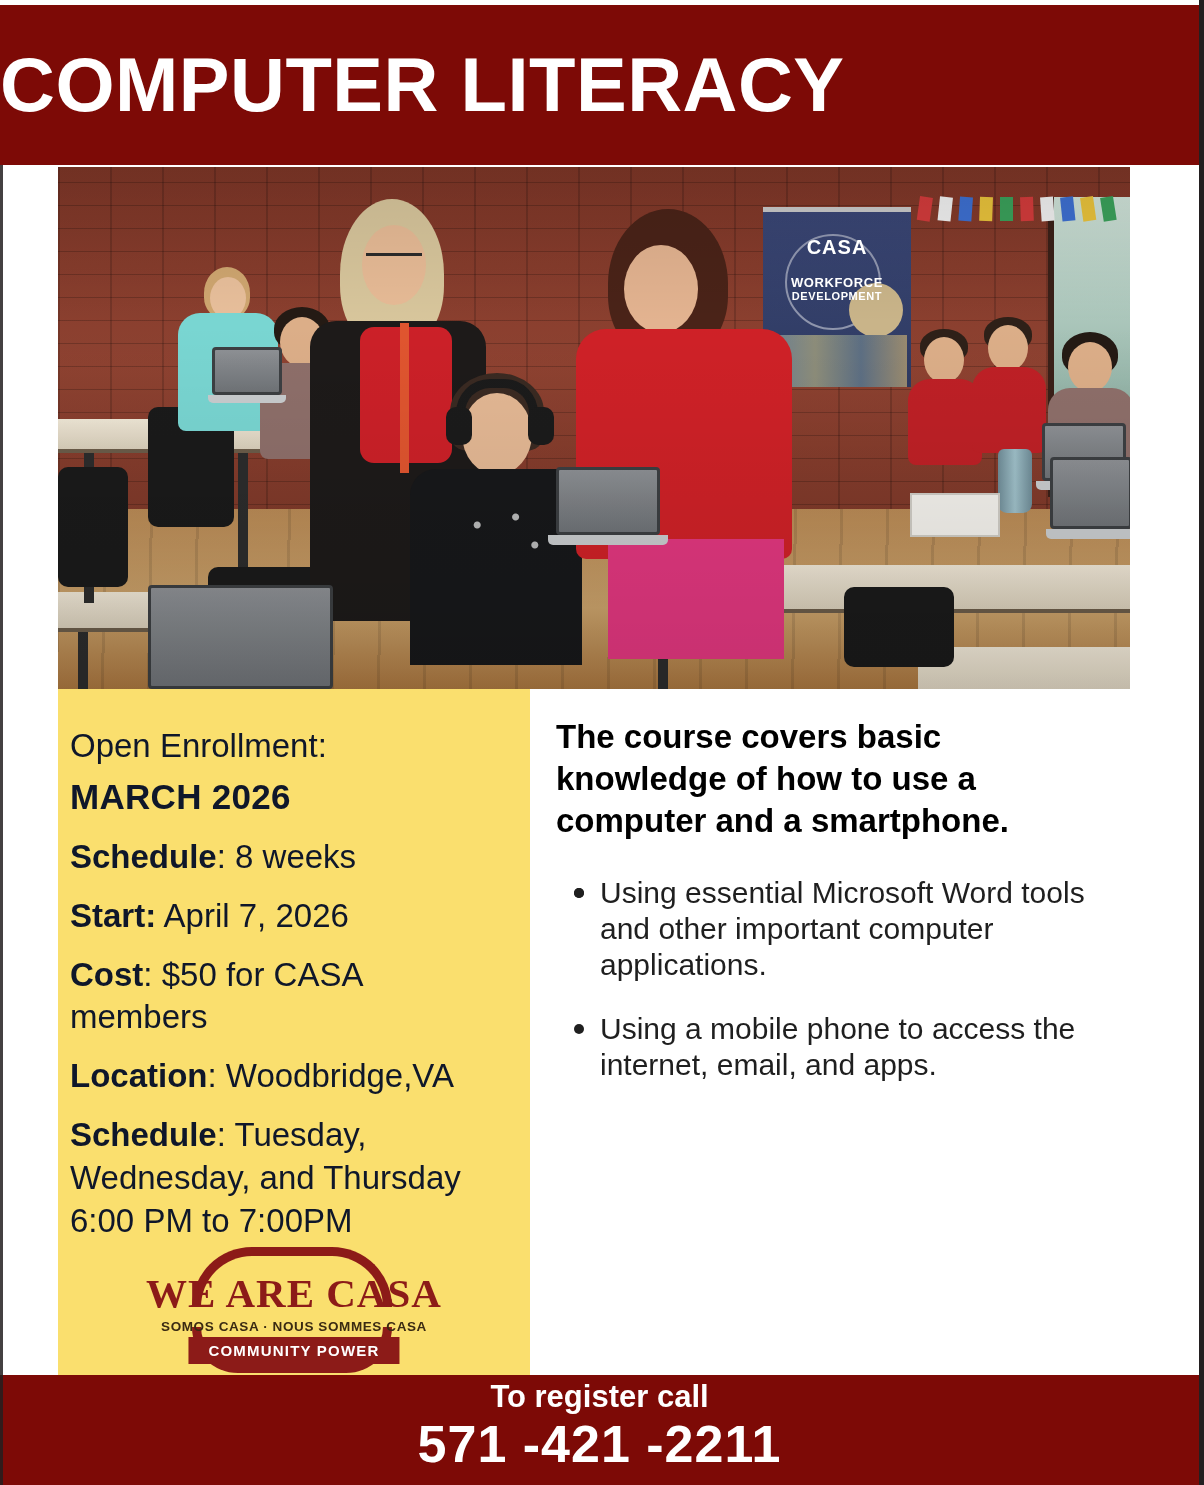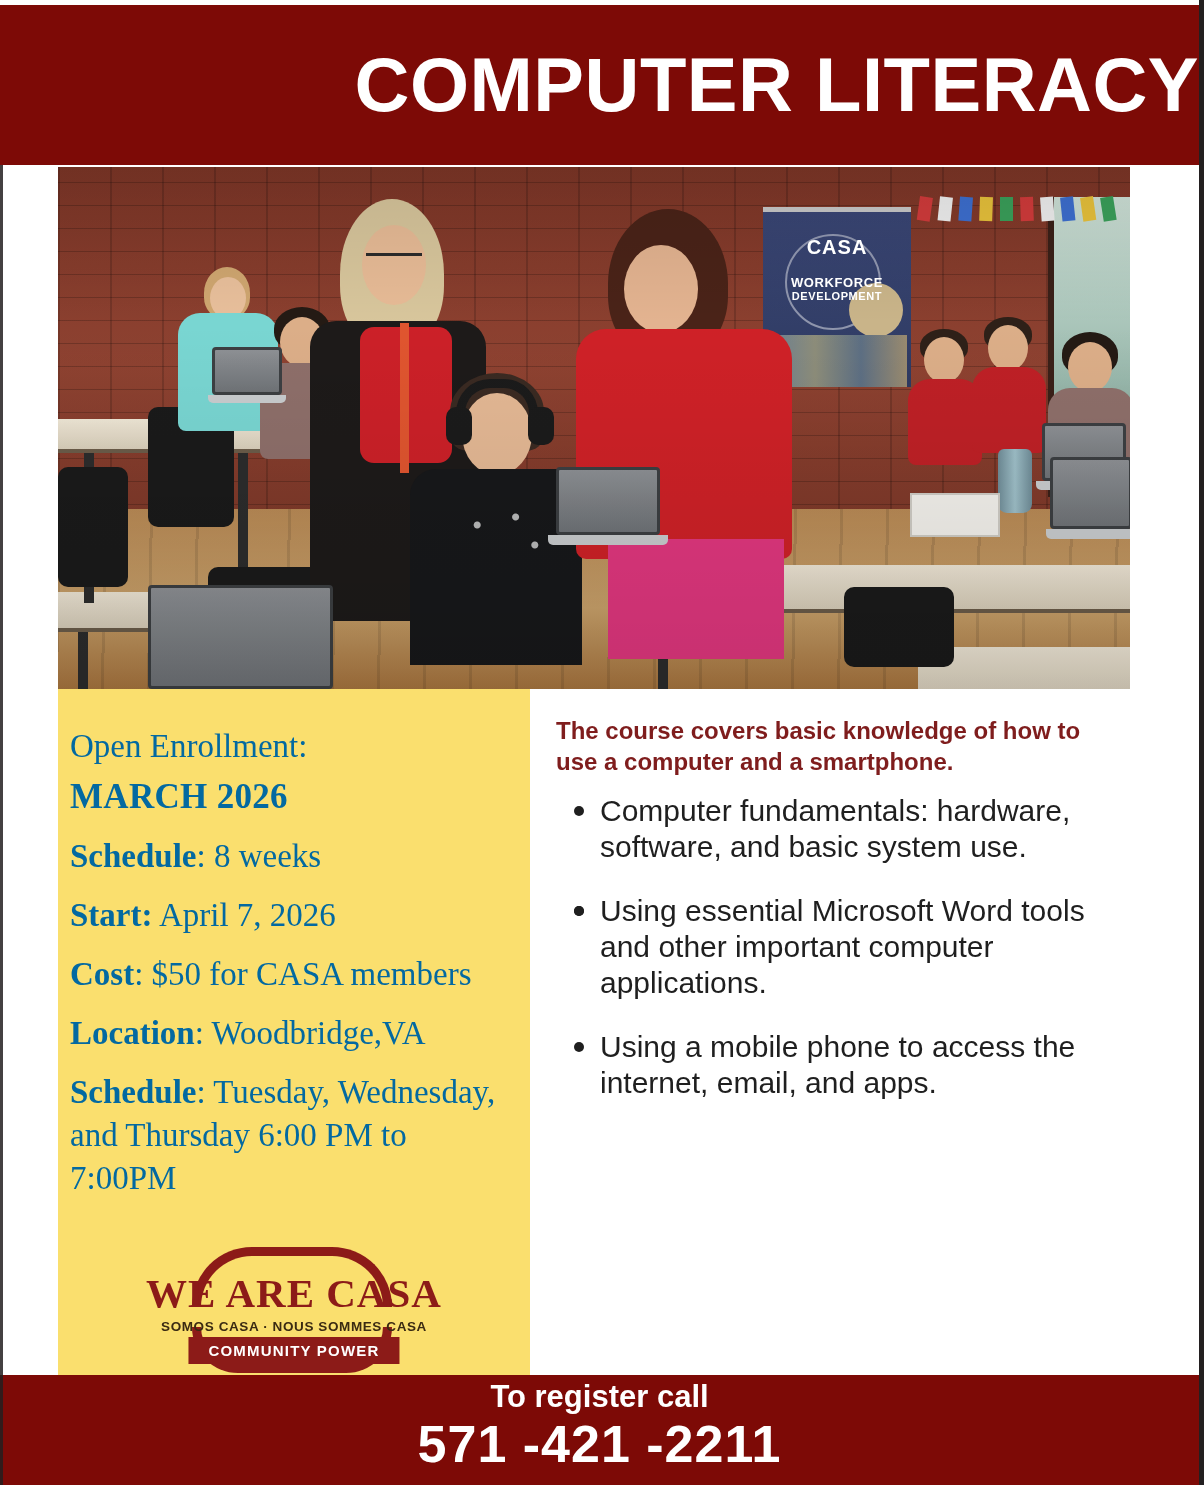--- a/index.html
+++ b/index.html
@@ -40,21 +40,21 @@
 
   
   .header-bar {
     position: absolute;
     top: 5px; left: 0;
     width: 1199px;
     height: 160px;
     background: #7d0a06;
     display: flex;
     align-items: center;
-    justify-content: flex-end;
+    justify-content: flex-start;
     z-index: 5;
   }
   .header-title {
     color: #ffffff;
     font-size: 76px;
     font-weight: 700;
     letter-spacing: 0.5px;
     line-height: 1;
     white-space: nowrap;
     font-family: "Liberation Sans", sans-serif;
@@ -223,23 +223,23 @@
     width: 472px;
     height: 686px;
     background: #fadf6e;
     z-index: 6;
     padding: 36px 24px 0 12px;
   }
   .info-list { list-style: none; }
   .info-list li {
     font-size: 33px;
     line-height: 1.30;
-    color: #0369a1;
+    color: #0f172a;
     margin-bottom: 16px;
-    font-family: Liberation Serif, serif;
+    font-family: Liberation Sans, sans-serif;
   }
   .info-list li.tight { margin-bottom: 6px; }
   .info-list li b { font-weight: 700; }
   .info-enroll { font-size: 33px; }
   .info-month { font-size: 35px; font-weight: 700; letter-spacing: .3px; }
 
   
   .logo-wrap {
     position: absolute;
     left: 0; right: 0;
@@ -296,25 +296,25 @@
 
   
   .content {
     position: absolute;
     left: 556px;
     top: 716px;
     width: 560px;
     z-index: 6;
   }
   .content-head {
-    font-size: 24px;
+    font-size: 33px;
     font-weight: 700;
     line-height: 1.28;
-    color: #7f1d1d;
-    margin-bottom: 16px;
+    color: #000000;
+    margin-bottom: 32px;
   }
   .bullets { list-style: none; }
   .bullets li {
     position: relative;
     padding-left: 44px;
     font-size: 30px;
     line-height: 1.20;
     color: #1f1f1f;
     margin-bottom: 28px;
   }
@@ -521,24 +521,20 @@
         <div class="logo-banner">COMMUNITY POWER</div>
       </div>
     </div>
   </div>
 
   <div class="content">
     <div class="content-head">The course covers basic knowledge of how to use a computer and a smartphone.</div>
     <ul class="bullets">
       <li>
         <span class="dot"></span>
-        <span>Computer fundamentals: hardware, software, and basic system use.</span>
-      </li>
-      <li>
-        <span class="dot"></span>
       </li>
       <li>
         <span class="dot"></span>
         <span>Using essential Microsoft Word tools and other important computer applications.</span>
       </li>
       <li>
         <span class="dot"></span>
         <span>Using a mobile phone to access the internet, email, and apps.</span>
       </li>
     </ul>

